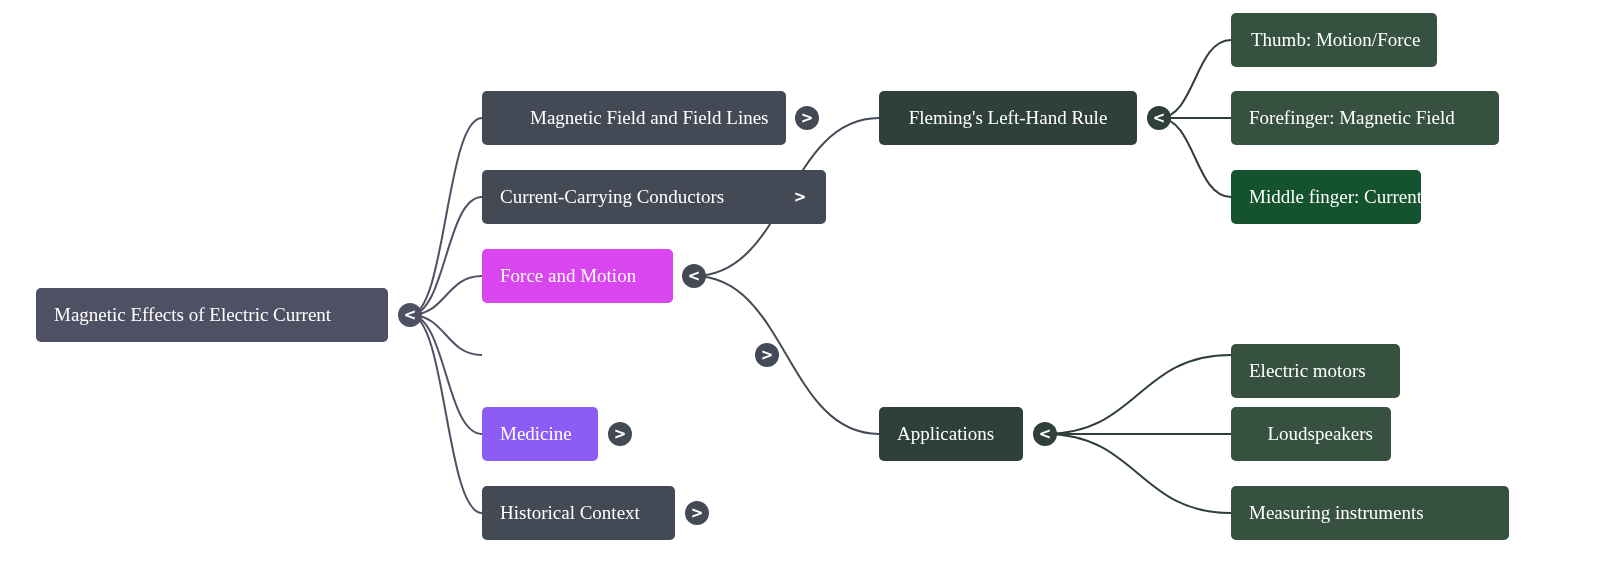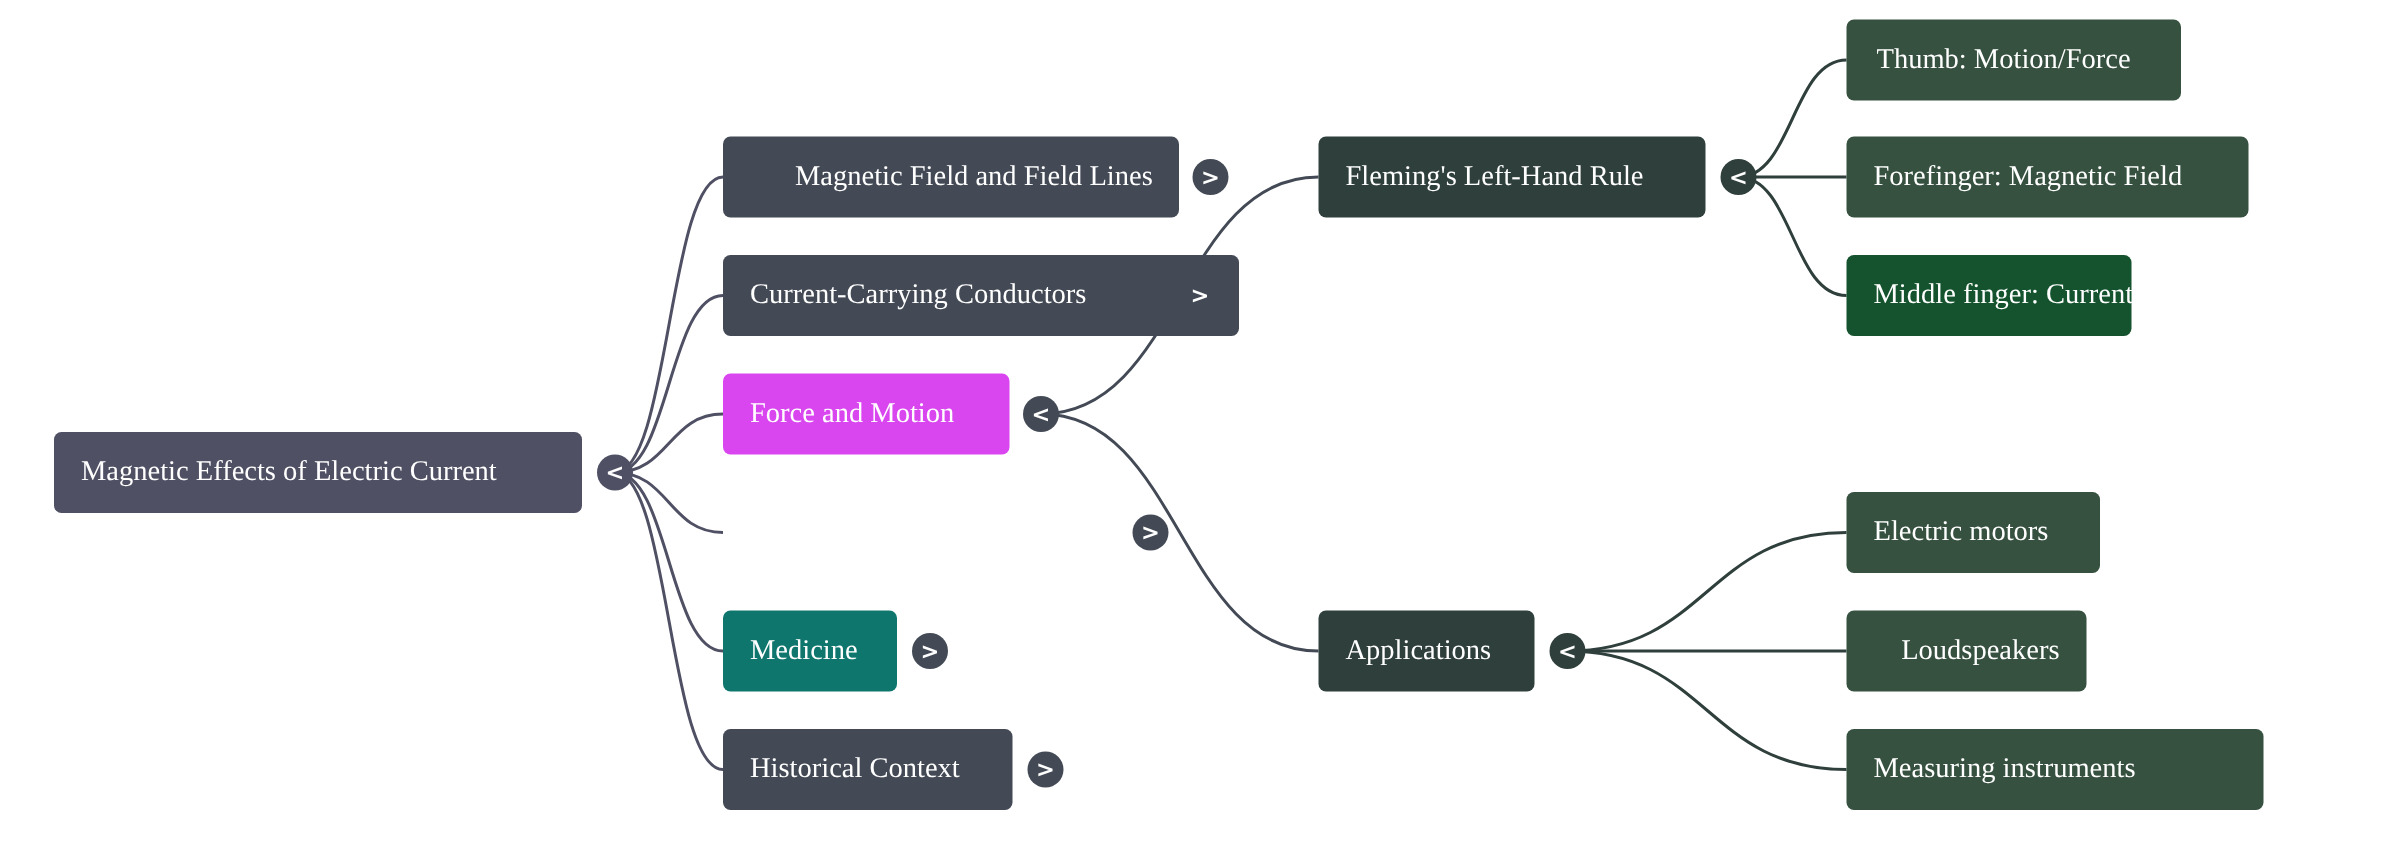--- a/index.html
+++ b/index.html
@@ -82,32 +82,32 @@
   <div class="toggle" id="t-0" style="left: 807px; top: 118px; background: rgb(67, 74, 85);">&gt;</div>
 
   <div class="node l1" id="n-1" style="left: 482px; top: 170px; width: 344px; background: rgb(67, 74, 85);">Current-Carrying Conductors</div>
   <div class="toggle" id="t-1" style="left: 800px; top: 197px; background: rgb(67, 74, 85);">&gt;</div>
 
   <div class="node l1" id="n-2" style="left: 482px; top: 249px; width: 191px; background: #d946ef;">Force and Motion</div>
   <div class="toggle" id="t-2" style="left: 694px; top: 276px; background: rgb(67, 74, 85);">&lt;</div>
 
   <div class="toggle" id="t-3" style="left: 767px; top: 355px; background: rgb(67, 74, 85);">&gt;</div>
 
-  <div class="node l1" id="n-4" style="left: 482px; top: 407px; width: 116px; background: #0f766e;">Medicine</div>
+  <div class="node l1" id="n-4" style="left: 482px; top: 407px; width: 116px; background: #8b5cf6;">Medicine</div>
   <div class="toggle" id="t-4" style="left: 620px; top: 434px; background: rgb(67, 74, 85);">&gt;</div>
 
   <div class="node l1" id="n-5" style="left: 482px; top: 486px; width: 193px; background: rgb(67, 74, 85);">Historical Context</div>
   <div class="toggle" id="t-5" style="left: 697px; top: 513px; background: rgb(67, 74, 85);">&gt;</div>
 
-  <div class="node l2" id="n-2-0" style="left: 879px; top: 91px; width: 258px; background: rgb(47, 63, 60);">Fleming's Left-Hand Rule</div>
+  <div class="node l2" id="n-2-0" style="left: 879px; top: 91px; width: 258px; background: rgb(47, 63, 60); text-align: center;">Fleming's Left-Hand Rule</div>
   <div class="toggle" id="t-2-0" style="left: 1159px; top: 118px; background: rgb(47, 63, 60);">&lt;</div>
 
   <div class="node l2" id="n-2-1" style="left: 879px; top: 407px; width: 144px; background: rgb(47, 63, 60);">Applications</div>
   <div class="toggle" id="t-2-1" style="left: 1045px; top: 434px; background: rgb(47, 63, 60);">&lt;</div>
 
-  <div class="node l3" id="n-2-0-0" style="left: 1231px; top: 13px; width: 223px; background: rgb(54, 81, 63); padding-left: 20px;">Thumb: Motion/Force</div>
+  <div class="node l3" id="n-2-0-0" style="left: 1231px; top: 13px; width: 206px; background: rgb(54, 81, 63); padding-left: 20px;">Thumb: Motion/Force</div>
   <div class="node l3" id="n-2-0-1" style="left: 1231px; top: 91px; width: 268px; background: rgb(54, 81, 63);">Forefinger: Magnetic Field</div>
   <div class="node l3" id="n-2-0-2" style="left: 1231px; top: 170px; width: 190px; background: #14532d;">Middle finger: Current</div>
 
-  <div class="node l3" id="n-2-1-0" style="left: 1231px; top: 328px; width: 169px; background: rgb(54, 81, 63);">Electric motors</div>
+  <div class="node l3" id="n-2-1-0" style="left: 1231px; top: 344px; width: 169px; background: rgb(54, 81, 63);">Electric motors</div>
   <div class="node l3" id="n-2-1-1" style="left: 1231px; top: 407px; width: 160px; background: rgb(54, 81, 63); text-align: right;">Loudspeakers</div>
   <div class="node l3" id="n-2-1-2" style="left: 1231px; top: 486px; width: 278px; background: rgb(54, 81, 63);">Measuring instruments</div>
 </div>
 
 </body></html>

